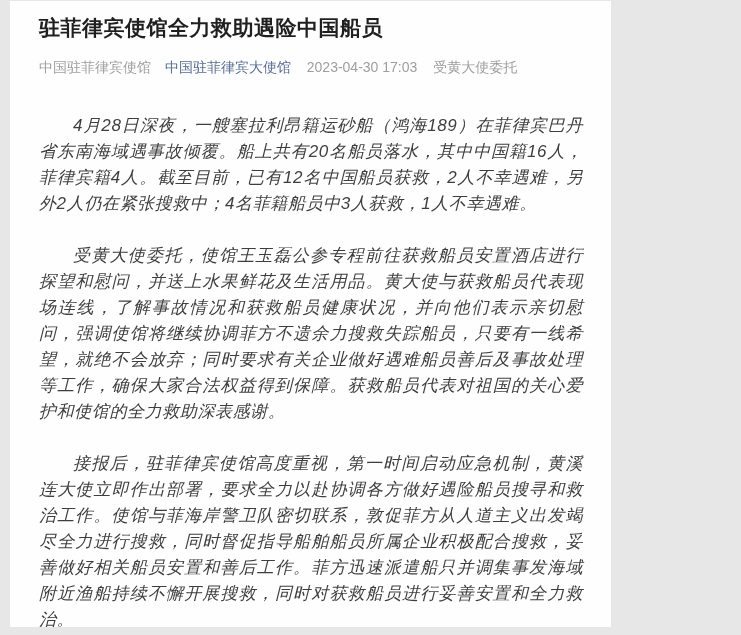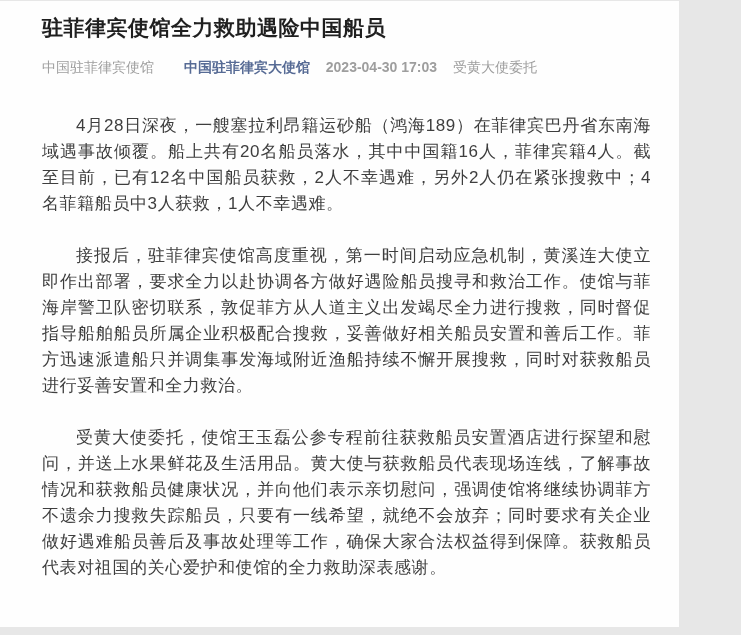--- a/index.html
+++ b/index.html
@@ -13,54 +13,54 @@
     overflow: hidden;
   }
   .page {
     position: relative;
     width: 741px;
     height: 635px;
     background: #e7e7e7;
   }
   .card {
     position: absolute;
-    left: 0;
+    left: 10px;
     top: 1px;
-    width: 679px;
+    width: 601px;
     height: 626px;
     background: #fefefe;
-    padding: 13px 28px 0 42px;
+    padding: 13px 28px 0 29px;
     overflow: hidden;
   }
   .title {
     margin: 0;
     font-size: 21px;
     line-height: 28px;
     font-weight: bold;
     color: #1f1f1f;
     letter-spacing: 0.5px;
   }
   .meta {
     margin-top: 16px;
     font-size: 14px;
     line-height: 18px;
     color: #9e9e9e;
     white-space: nowrap;
   }
-  .meta .author { margin-right: 26px; text-align: center; }
+  .meta .author { margin-right: 10px; text-align: center; }
   .meta .account {
     color: #576b95;
-    font-weight: bold;
+    font-weight: normal;
     text-decoration: none;
     cursor: pointer;
     margin-right: 12px;
     text-align: center;
   }
-  .meta .time { margin-right: 12px; font-weight: bold; }
-  .content { margin-top: 37px; }
+  .meta .time { margin-right: 12px; }
+  .content { margin-top: 37px; font-style: italic; }
   .content p {
     margin: 0 0 26px 0;
     font-size: 17px;
     line-height: 26px;
     letter-spacing: 0.6px;
     color: #3e3e3e;
     text-indent: 2em;
     text-align: justify;
   }
 </style>
@@ -74,18 +74,18 @@
 
     <div class="meta">
       <span class="author">中国驻菲律宾使馆</span>
       <a class="account">中国驻菲律宾大使馆</a>
       <span class="time">2023-04-30 17:03</span>
       <span class="location">受黄大使委托</span>
     </div>
 
     <div class="content">
       <p>4月28日深夜，一艘塞拉利昂籍运砂船（鸿海189）在菲律宾巴丹省东南海域遇事故倾覆。船上共有20名船员落水，其中中国籍16人，菲律宾籍4人。截至目前，已有12名中国船员获救，2人不幸遇难，另外2人仍在紧张搜救中；4名菲籍船员中3人获救，1人不幸遇难。</p>
+      <p>受黄大使委托，使馆王玉磊公参专程前往获救船员安置酒店进行探望和慰问，并送上水果鲜花及生活用品。黄大使与获救船员代表现场连线，了解事故情况和获救船员健康状况，并向他们表示亲切慰问，强调使馆将继续协调菲方不遗余力搜救失踪船员，只要有一线希望，就绝不会放弃；同时要求有关企业做好遇难船员善后及事故处理等工作，确保大家合法权益得到保障。获救船员代表对祖国的关心爱护和使馆的全力救助深表感谢。</p>
       <p>接报后，驻菲律宾使馆高度重视，第一时间启动应急机制，黄溪连大使立即作出部署，要求全力以赴协调各方做好遇险船员搜寻和救治工作。使馆与菲海岸警卫队密切联系，敦促菲方从人道主义出发竭尽全力进行搜救，同时督促指导船舶船员所属企业积极配合搜救，妥善做好相关船员安置和善后工作。菲方迅速派遣船只并调集事发海域附近渔船持续不懈开展搜救，同时对获救船员进行妥善安置和全力救治。</p>
-      <p>受黄大使委托，使馆王玉磊公参专程前往获救船员安置酒店进行探望和慰问，并送上水果鲜花及生活用品。黄大使与获救船员代表现场连线，了解事故情况和获救船员健康状况，并向他们表示亲切慰问，强调使馆将继续协调菲方不遗余力搜救失踪船员，只要有一线希望，就绝不会放弃；同时要求有关企业做好遇难船员善后及事故处理等工作，确保大家合法权益得到保障。获救船员代表对祖国的关心爱护和使馆的全力救助深表感谢。</p>
     </div>
 
   </div>
 </div>
 
 </body></html>

